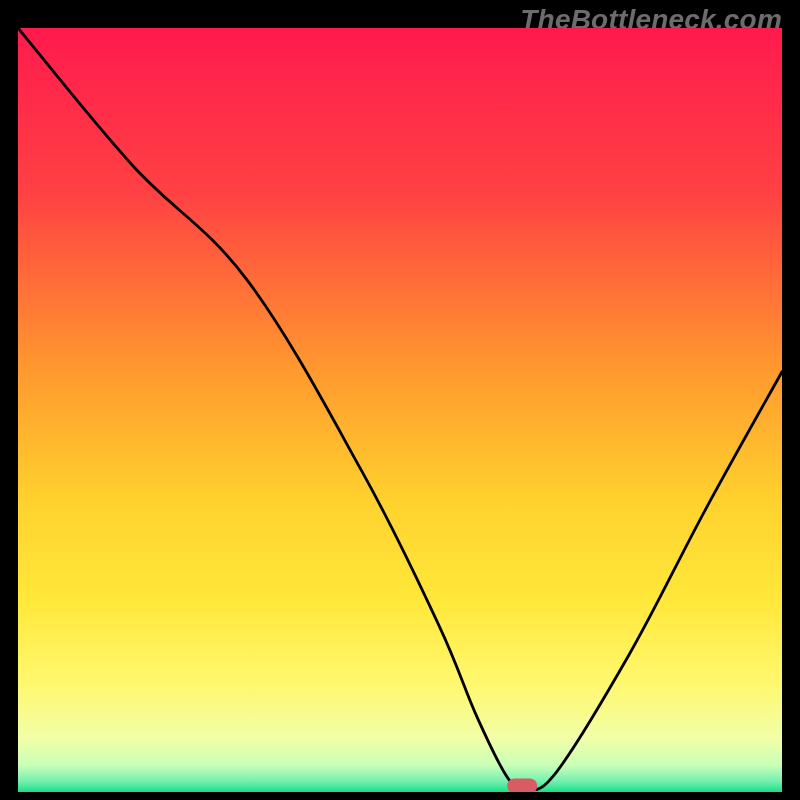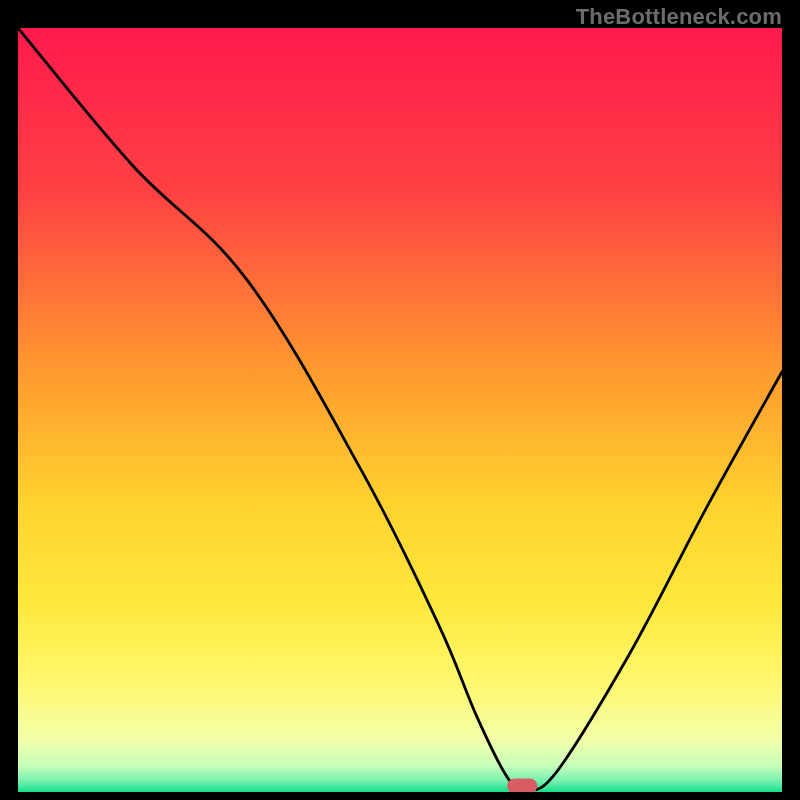--- a/index.html
+++ b/index.html
@@ -16,24 +16,25 @@
     top: 28px;
     width: 764px;
     height: 764px;
     background: #000000;
   }
   .watermark {
     position: absolute;
     top: 4px;
     right: 18px;
     font-family: Arial, Helvetica, sans-serif;
-    font-size: 22px;
+    font-size: 28px;
     font-weight: 600;
     color: #6c6c6c;
     letter-spacing: 0.2px;
+    font-style: italic;
   }
   svg {
     display: block;
   }
 </style>
 </head>
 <body>
 
 <div class="watermark">TheBottleneck.com</div>
 

